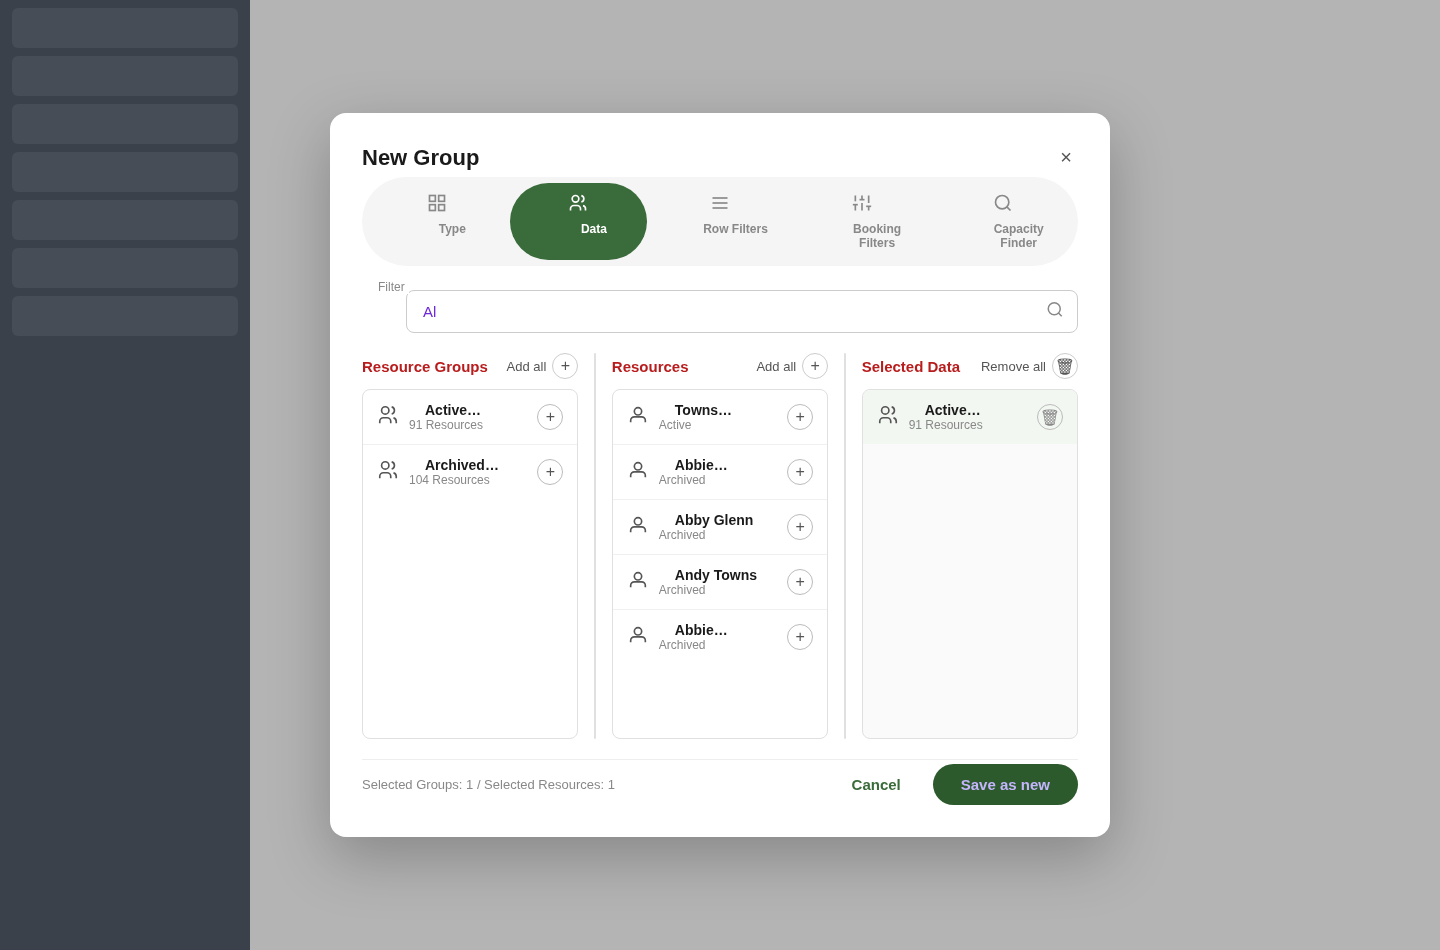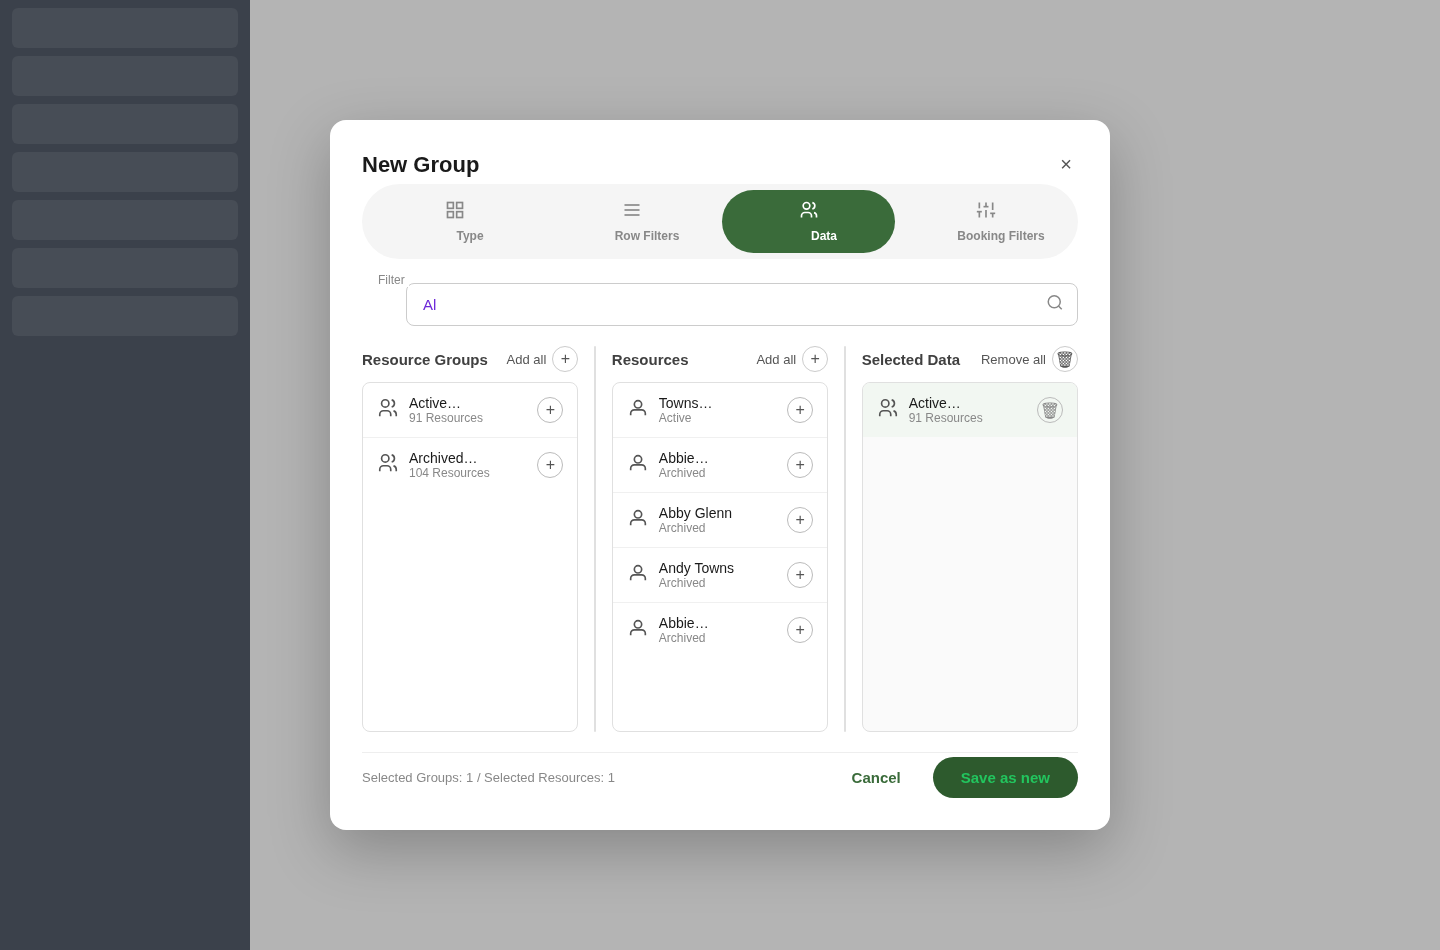--- a/index.html
+++ b/index.html
@@ -180,21 +180,21 @@
     .col-header {
       display: flex;
       align-items: center;
       justify-content: space-between;
       margin-bottom: 10px;
     }
 
     .col-title {
       font-size: 15px;
       font-weight: 700;
-      color: #404040;
+      color: #b91c1c;
     }
 
     .col-actions {
       display: flex;
       align-items: center;
       gap: 6px;
     }
 
     .add-all-label {
       font-size: 13px;
@@ -253,22 +253,23 @@
       font-size: 18px;
       flex-shrink: 0;
     }
 
     .item-text {
       flex: 1;
     }
 
     .item-name {
       font-size: 14px;
-      font-weight: 400;
+      font-weight: 700;
       color: #1a1a1a;
+      margin-left: 16px;
     }
 
     .item-sub {
       font-size: 12px;
       color: #888;
     }
 
     .item-action {
       width: 26px;
       height: 26px;
@@ -323,21 +324,21 @@
       border: none;
       font-size: 15px;
       font-weight: 600;
       color: #3a6b3a;
       cursor: pointer;
       padding: 10px 20px;
     }
 
     .save-btn {
       background: #2d5a2d;
-      color: #22c55e;
+      color: #c4b5fd;
       border: none;
       border-radius: 50px;
       padding: 12px 28px;
       font-size: 15px;
       font-weight: 700;
       cursor: pointer;
     }
 
     
     .fake-sidebar-item {
@@ -378,60 +379,69 @@
           <svg width="20" height="20" viewBox="0 0 24 24" fill="none" stroke="#888" stroke-width="2">
               <rect x="3" y="3" width="7" height="7"></rect>
               <rect x="14" y="3" width="7" height="7"></rect>
               <rect x="3" y="14" width="7" height="7"></rect>
               <rect x="14" y="14" width="7" height="7"></rect>
             </svg>
         </span>
         <span class="tab-label">Type</span>
       </button>
 
-      <button class="step-tab">
-        <span class="tab-icon">
-          <svg width="20" height="20" viewBox="0 0 24 24" fill="none" stroke="#888" stroke-width="2">
-              <line x1="3" y1="6" x2="21" y2="6"></line>
-              <line x1="3" y1="12" x2="21" y2="12"></line>
-              <line x1="3" y1="18" x2="21" y2="18"></line>
-            </svg>
-        </span>
-        <span class="tab-label">Row Filters</span>
-      </button>
-
       <button class="step-tab active">
         <span class="tab-icon">
           <svg width="20" height="20" viewBox="0 0 24 24" fill="none" stroke="#fff" stroke-width="2">
               <circle cx="9" cy="7" r="4"></circle>
               <path d="M3 21v-2a4 4 0 0 1 4-4h4a4 4 0 0 1 4 4v2"></path>
               <path d="M16 3.13a4 4 0 0 1 0 7.75"></path>
               <path d="M21 21v-2a4 4 0 0 0-3-3.85"></path>
             </svg>
         </span>
         <span class="tab-label">Data</span>
+      </button>
+
+      <button class="step-tab">
+        <span class="tab-icon">
+          <svg width="20" height="20" viewBox="0 0 24 24" fill="none" stroke="#888" stroke-width="2">
+              <line x1="3" y1="6" x2="21" y2="6"></line>
+              <line x1="3" y1="12" x2="21" y2="12"></line>
+              <line x1="3" y1="18" x2="21" y2="18"></line>
+            </svg>
+        </span>
+        <span class="tab-label">Row Filters</span>
       </button>
 
       <button class="step-tab">
         <span class="tab-icon">
           <svg width="20" height="20" viewBox="0 0 24 24" fill="none" stroke="#888" stroke-width="2">
               <line x1="4" y1="21" x2="4" y2="14"></line>
               <line x1="4" y1="10" x2="4" y2="3"></line>
               <line x1="12" y1="21" x2="12" y2="12"></line>
               <line x1="12" y1="8" x2="12" y2="3"></line>
               <line x1="20" y1="21" x2="20" y2="16"></line>
               <line x1="20" y1="12" x2="20" y2="3"></line>
               <line x1="1" y1="14" x2="7" y2="14"></line>
               <line x1="9" y1="8" x2="15" y2="8"></line>
               <line x1="17" y1="16" x2="23" y2="16"></line>
             </svg>
         </span>
         <span class="tab-label">Booking Filters</span>
       </button>
 
+      <button class="step-tab">
+        <span class="tab-icon">
+          <svg width="20" height="20" viewBox="0 0 24 24" fill="none" stroke="#888" stroke-width="2">
+              <circle cx="11" cy="11" r="8"></circle>
+              <line x1="21" y1="21" x2="16.65" y2="16.65"></line>
+            </svg>
+        </span>
+        <span class="tab-label">Capacity Finder</span>
+      </button>
 
     </div>
 
     <div class="filter-wrapper">
       <span class="filter-label">Filter</span>
       <input class="filter-input" value="Al" style="">
       <span class="filter-search-icon">
         <svg width="18" height="18" viewBox="0 0 24 24" fill="none" stroke="#888" stroke-width="2">
             <circle cx="11" cy="11" r="8"></circle>
             <line x1="21" y1="21" x2="16.65" y2="16.65"></line>

